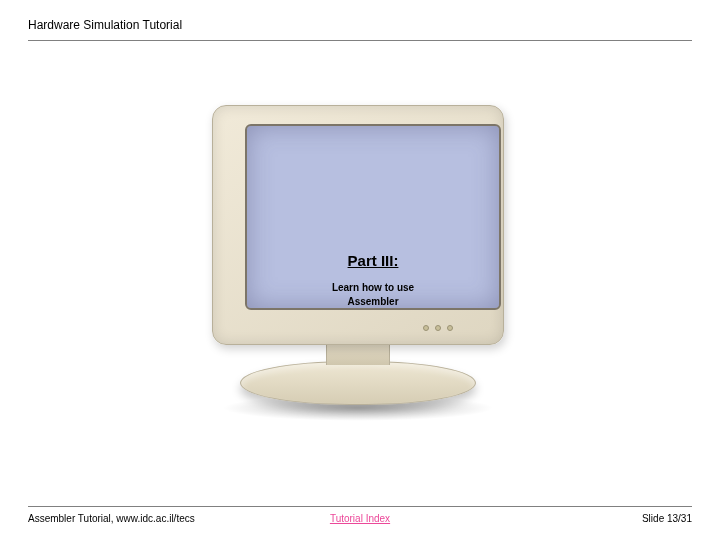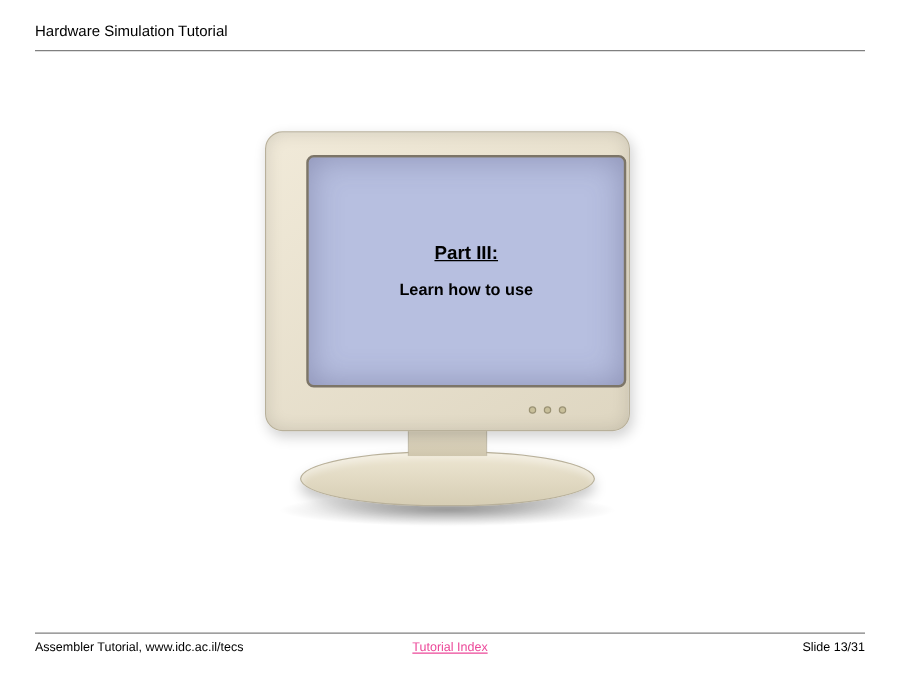--- a/index.html
+++ b/index.html
@@ -55,32 +55,32 @@
     top: 18px;
     width: 256px;
     height: 186px;
     background: #b7bfe0;
     border-radius: 6px;
     border: 2px solid #7c7568;
     box-shadow: inset 0 0 26px rgba(60,60,100,0.35);
     display: flex;
     flex-direction: column;
     align-items: center;
-    justify-content: center;
+    justify-content: flex-end;
     text-align: center;
   }
   .part-label {
     font-size: 15px;
     font-weight: 700;
     color: #000;
     text-decoration: underline;
     margin-bottom: 12px;
   }
   .screen-body {
-    font-size: 13px;
+    font-size: 10px;
     font-weight: 700;
     color: #000;
     line-height: 1.35;
   }
   .controls {
     position: absolute;
     left: 210px;
     top: 216px;
     width: 70px;
     height: 12px;
@@ -166,20 +166,21 @@
 <div class="content">
   <div class="monitor">
     <div class="shadow"></div>
     <div class="base"></div>
     <div class="neck"></div>
     <div class="bezel">
       <div class="screen">
         <div class="part-label">Part III:</div>
         <div class="screen-body">
           <div>Learn how to use</div>
+          <div>Assembler</div>
         </div>
       </div>
       <div class="controls">
         <div class="ctrl-dot"></div>
         <div class="ctrl-dot"></div>
         <div class="ctrl-dot"></div>
       </div>
     </div>
   </div>
 </div>

